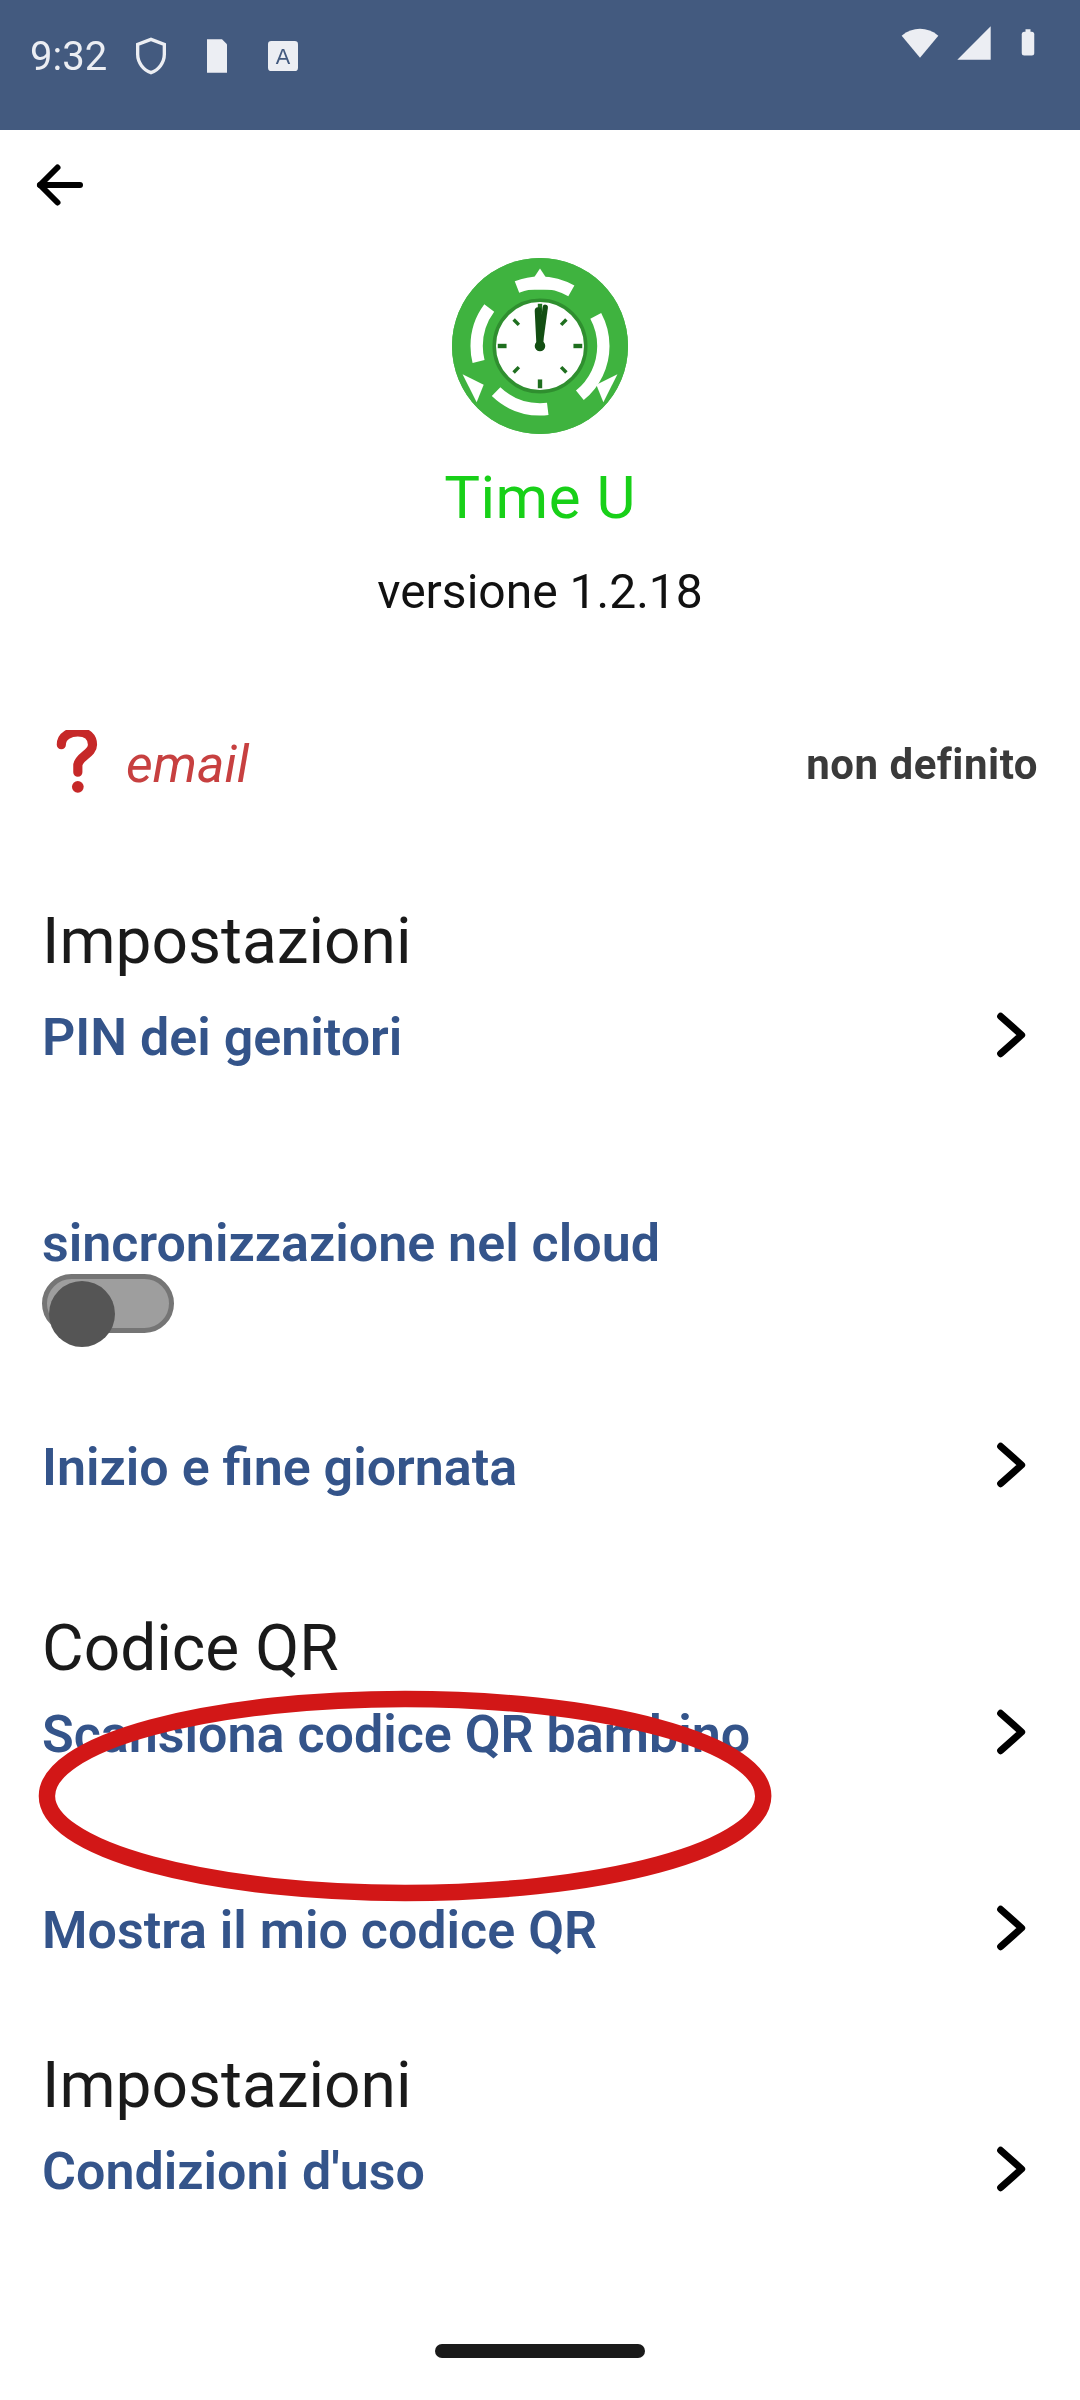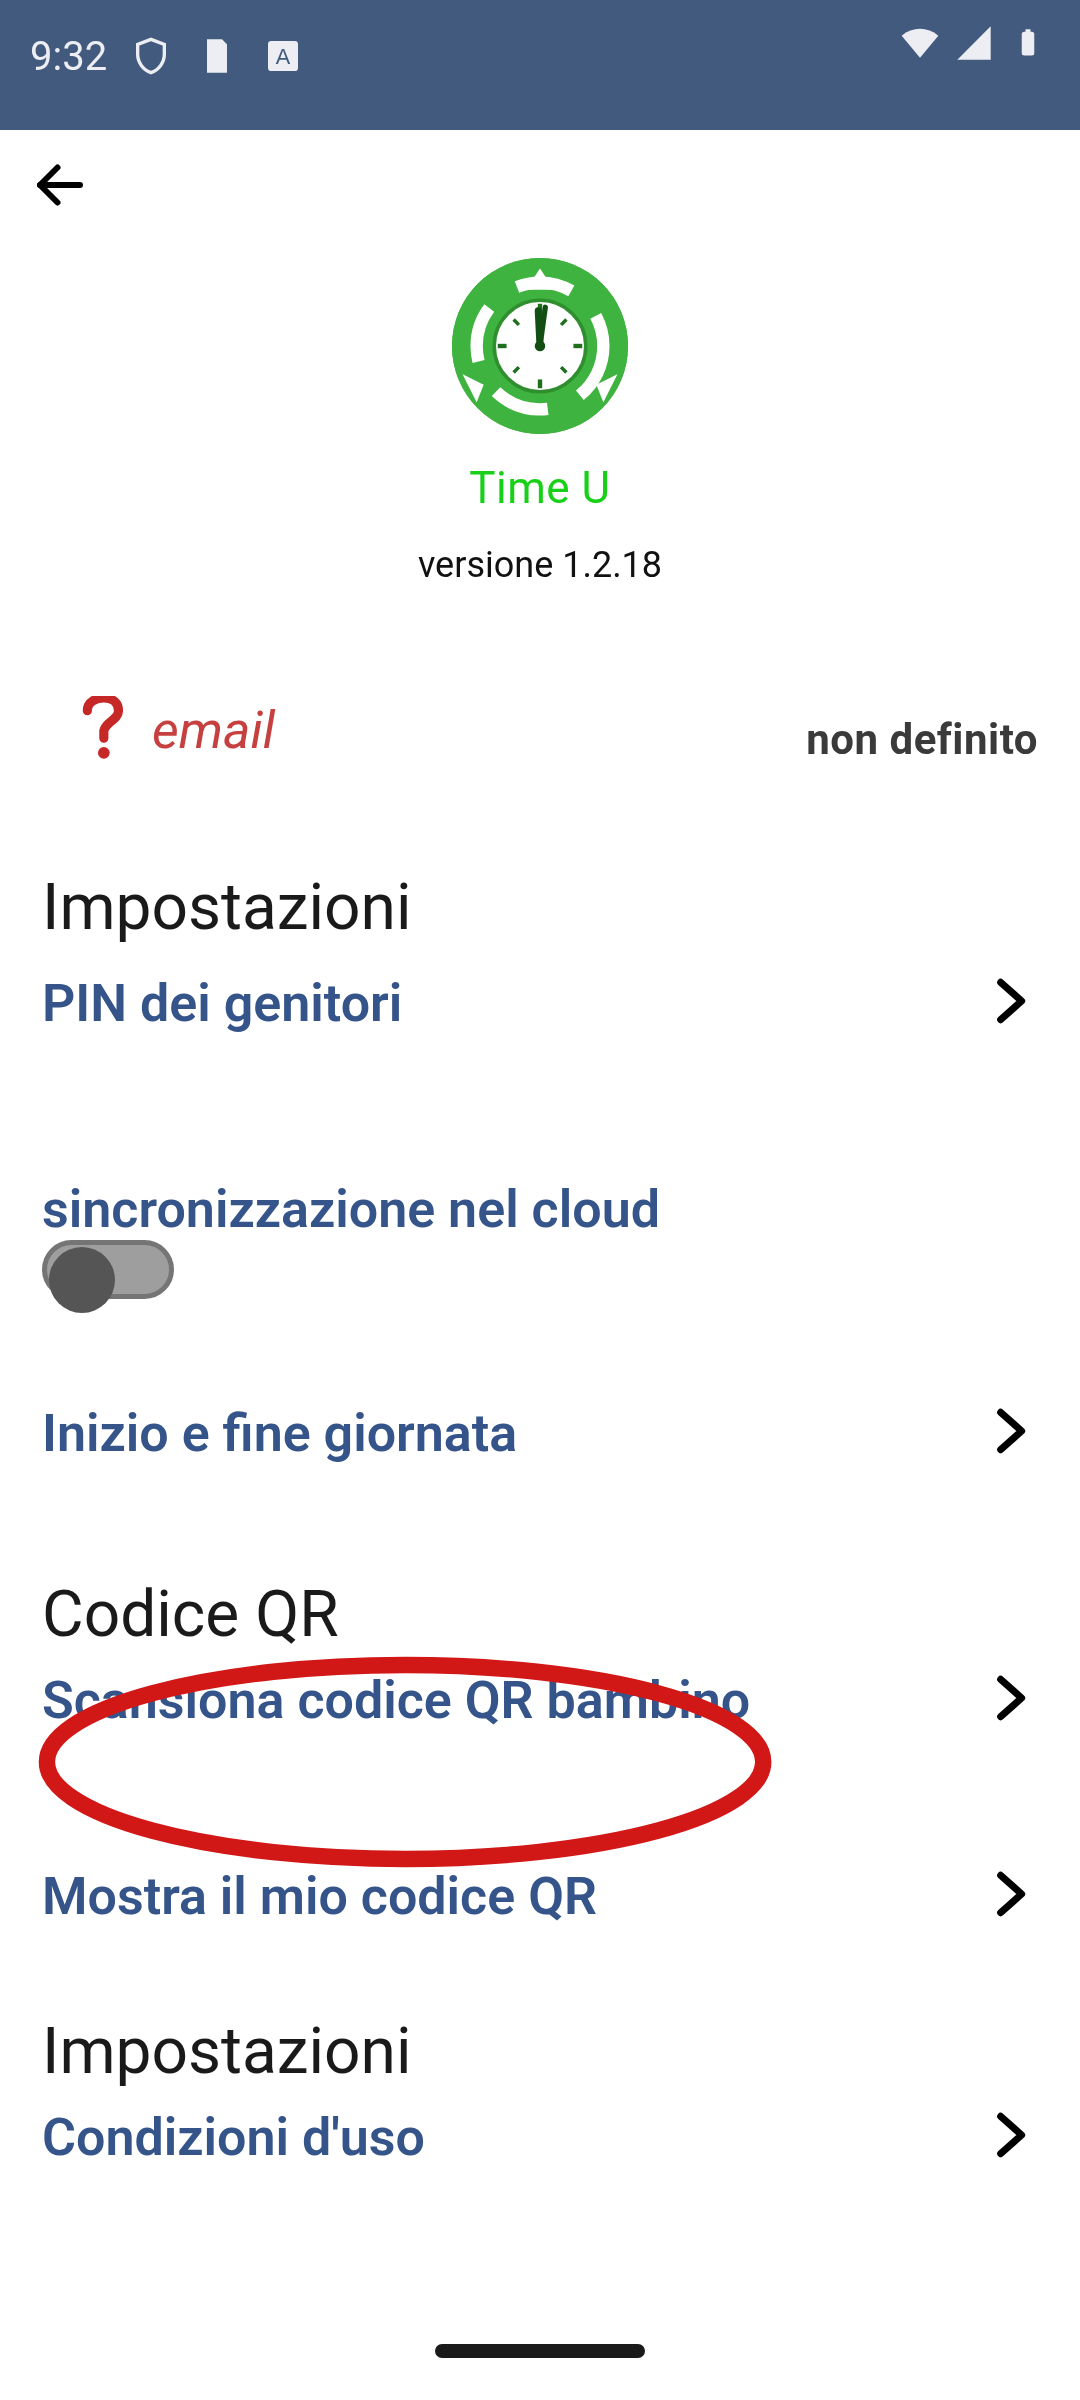--- a/index.html
+++ b/index.html
@@ -51,40 +51,39 @@
   .logo-block { display: flex; flex-direction: column; align-items: center; padding-top: 18px; }
   .logo-circle {
     width: 176px; height: 176px; border-radius: 50%;
     background: #3fb33f;
     display: flex; align-items: center; justify-content: center;
     position: relative;
   }
   .logo-circle svg { width: 176px; height: 176px; }
   .app-name {
     color: #18d018;
-    font-size: 44px;
+    font-size: 60px;
     font-weight: 400;
     margin-top: 28px;
     letter-spacing: 0.5px;
   }
   .app-version {
     color: #111;
-    font-size: 36px;
+    font-size: 48px;
     font-weight: 400;
     margin-top: 30px;
   }
 
   
   .email-row {
     display: flex;
-    align-items: flex-end;
+    align-items: center;
     justify-content: space-between;
     padding: 0 42px 0 54px;
     margin-top: 110px;
-    margin-left: 26px;
   }
   .email-left { display: flex; align-items: center; gap: 28px; }
   .email-icon { width: 44px; height: 68px; }
   .email-label {
     color: #c74040;
     font-size: 52px;
     font-style: italic;
     font-weight: 400;
   }
   .email-value {

